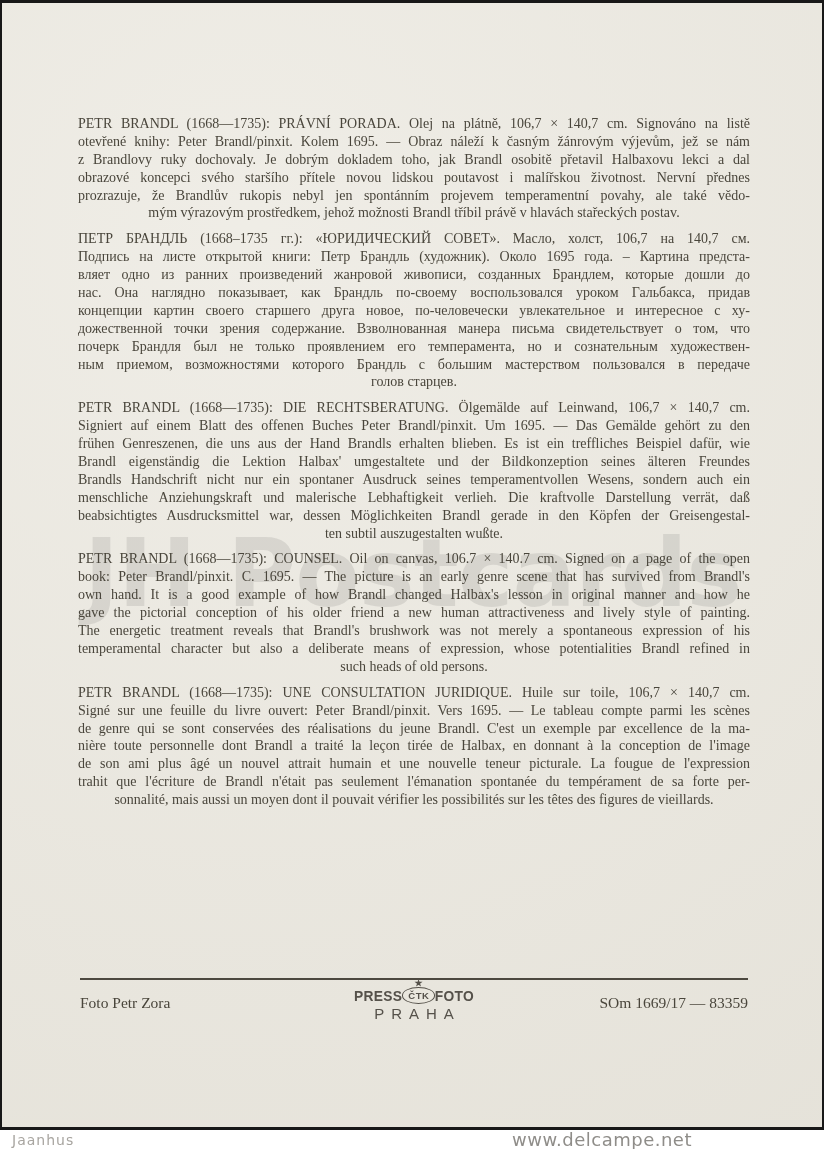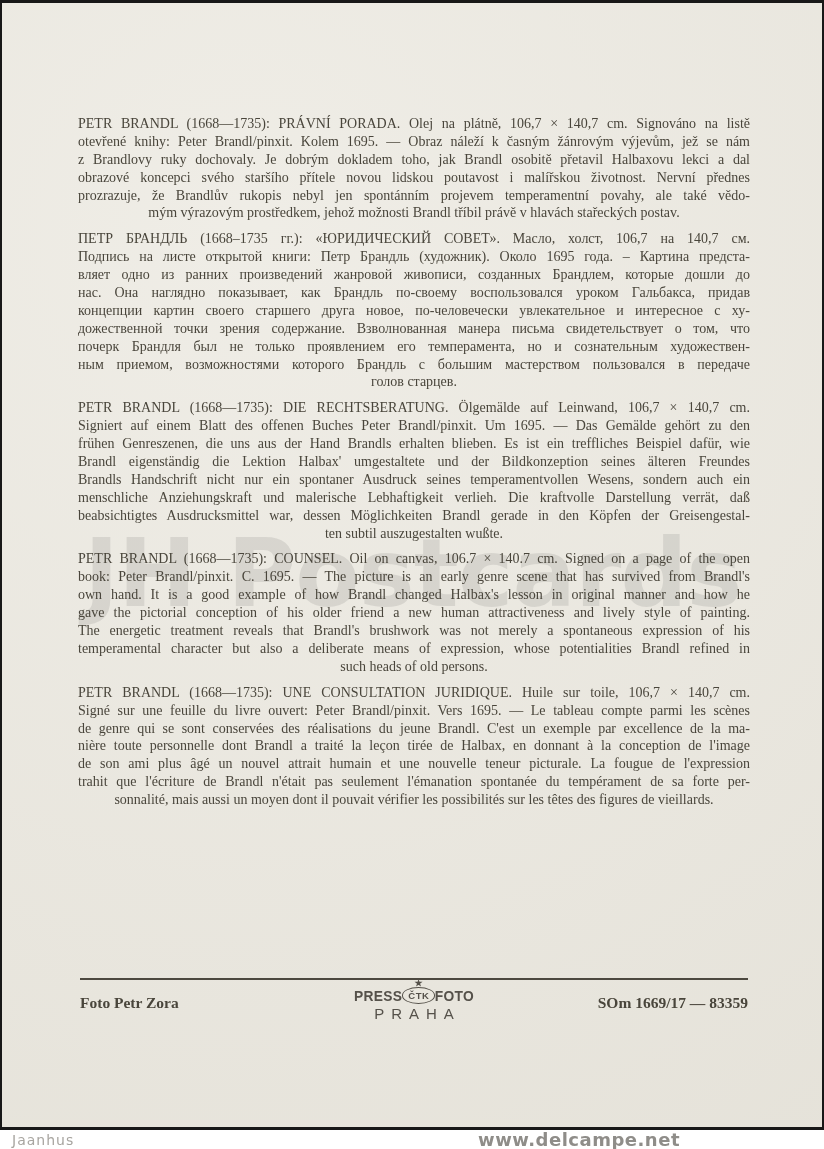--- a/index.html
+++ b/index.html
@@ -24,39 +24,39 @@
   .line.last{text-align:center;}
 
   .watermark{position:absolute;left:82px;top:516px;
         font-family:"DejaVu Sans","Liberation Sans",sans-serif;
         font-weight:700;font-size:94px;letter-spacing:-1px;
         color:#6f6f6d;opacity:0.16;white-space:nowrap;pointer-events:none;}
 
   .footer{position:absolute;left:78px;top:975px;width:668px;
         border-top:2px solid #4c483f;padding-top:14px;
         color:#49453b;font-size:15.5px;}
-  .footer-row{display:flex;justify-content:space-between;align-items:center;font-weight:bold;}
+  .footer-row{display:flex;justify-content:space-between;align-items:center;}
 
   .logo{position:absolute;left:50%;top:7px;transform:translateX(-50%);
         text-align:center;color:#55514a;font-family:"Liberation Sans",sans-serif;}
   .logo-row{display:flex;align-items:center;justify-content:center;line-height:1;}
   .logo-word{font-weight:700;font-size:15px;letter-spacing:0.3px;transform:scaleX(.92);}
   .logo-oval{position:relative;display:inline-block;border:1.5px solid #55514a;
         border-radius:50%;padding:3px 5px 2px 5px;margin:0 -2px;
         font-size:9.5px;font-weight:700;letter-spacing:0.5px;background:#eae7de;}
   .logo-star{position:absolute;left:50%;top:-9px;transform:translateX(-50%);
         font-size:9px;color:#55514a;line-height:1;}
   .logo-city{margin-top:1px;font-size:15px;letter-spacing:7px;padding-left:7px;
         font-family:"Liberation Sans",sans-serif;color:#55514a;}
 
   .bottom-strip{position:absolute;left:0;top:1130px;width:692px;height:19px;
         background:#ffffff;display:flex;justify-content:space-between;
         align-items:center;font-family:"DejaVu Sans","Liberation Sans",sans-serif;}
   .seller{margin-left:12px;font-size:14px;color:#a8a5a0;letter-spacing:1px;}
-  .site{margin-right:12px;font-size:18px;color:#8f8d89;letter-spacing:0.5px;font-weight:700;}
+  .site{font-size:18px;color:#8f8d89;letter-spacing:0.5px;font-weight:400;}
 </style>
 </head>
 <body>
 
 <div class="card">
 
   <div class="watermark">JH Postcards</div>
 
   <div class="content">
 

